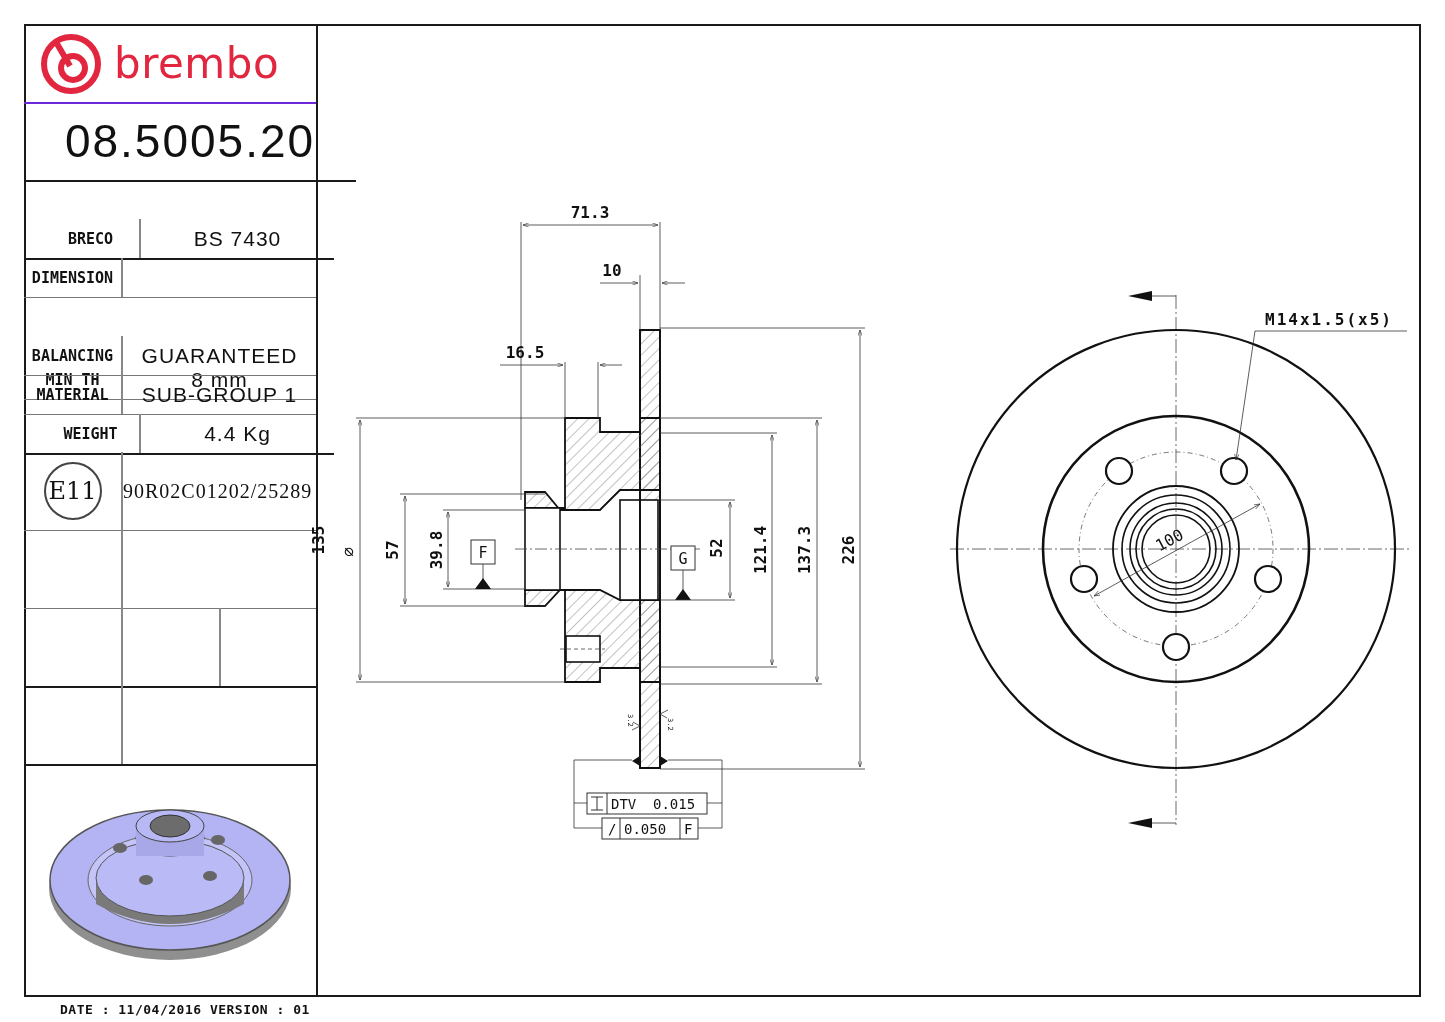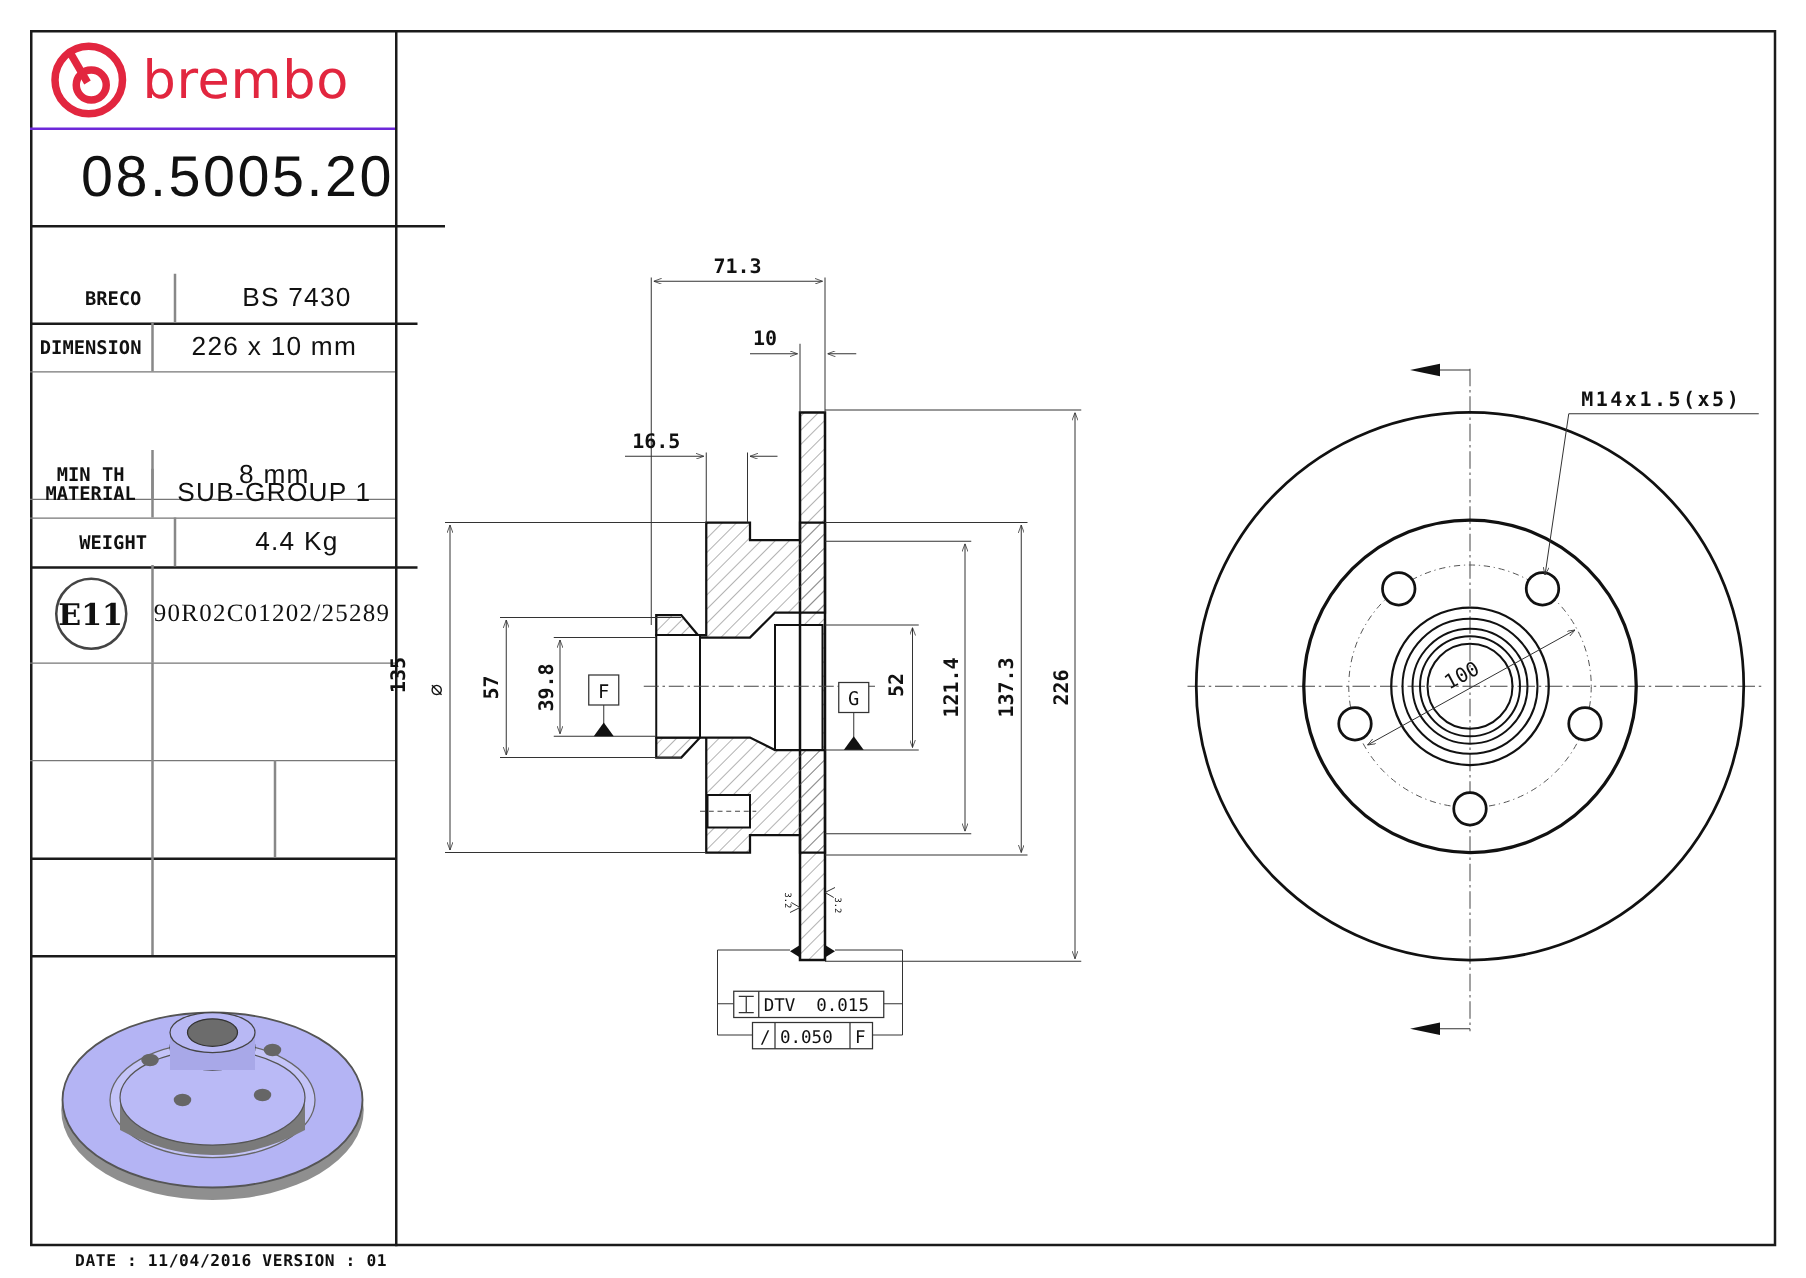--- a/index.html
+++ b/index.html
@@ -9,21 +9,21 @@
   .logo-box { position:absolute; left:0; top:0; width:292px; height:78px; border-bottom:2px solid #6d28d9; display:flex; align-items:center; }
   .logo-text { font-family:"DejaVu Sans", sans-serif; font-size:42px; color:#e2263f; letter-spacing:0.5px; margin-left:8px; font-weight:500; }
   .part-box { position:absolute; left:0; top:78px; width:332px; height:78px; border-bottom:2px solid #1a1a1a; display:flex; align-items:center; justify-content:center; }
   .part-number { font-family:"Liberation Sans", sans-serif; font-size:46px; letter-spacing:2px; color:#111; }
   .spec-row { position:absolute; left:0; width:292px; height:39px; border-bottom:1px solid #777; display:flex; }
   .spec-row.thick { border-bottom:2px solid #1a1a1a;padding-left:18px; }
   .spec-label { width:97px; border-right:2px solid #888; display:flex; align-items:center; justify-content:center; font-family:"DejaVu Sans Mono", monospace; font-size:15px; font-weight:bold; color:#111; }
   .spec-value { flex:1; display:flex; align-items:center; justify-content:center; font-family:"Liberation Sans", sans-serif; font-size:21px; letter-spacing:1px; color:#111; }
   .cert-row { position:absolute; left:0; top:428px; width:292px; height:78px; border-bottom:1px solid #777; display:flex; }
   .cert-left { width:97px; border-right:2px solid #888; display:flex; align-items:center; justify-content:center; }
-  .e-mark { width:54px; height:54px; border:2px solid #444; border-radius:50%; display:flex; align-items:center; justify-content:center; font-family:"DejaVu Serif", serif; font-weight:bold; font-size:24px;text-align:center; }
+  .e-mark { width:54px; height:54px; border:2px solid #444; border-radius:50%; display:flex; align-items:center; justify-content:center; font-family:"DejaVu Serif", serif; font-weight:normal; font-size:24px;text-align:center; }
   .cert-right { flex:1; display:flex; align-items:center; justify-content:flex-start; font-family:Liberation Serif, serif; font-size:20px; letter-spacing:1px; line-height:26px; }
   .empty-row { position:absolute; left:0; width:292px; border-bottom:1px solid #777; display:flex; }
   .empty-row.thick { border-bottom:2px solid #1a1a1a; }
   .empty-cell { border-right:2px solid #888; height:100%; }
   .render-box { position:absolute; left:0; top:742px; width:292px; height:229px; }
   .footer { position:absolute; left:44px; top:1002px; font-family:"DejaVu Sans Mono", monospace; font-weight:bold; font-size:13px; color:#111; letter-spacing:0.5px;padding-left:16px; }
   .drawing { position:absolute; left:0; top:0; width:1445px; height:1022px; pointer-events:none; }
   .drawing text { font-family:"DejaVu Sans Mono", monospace; fill:#111; }
 </style>
 </head>
@@ -44,25 +44,28 @@
   <div class="part-box">
     <span class="part-number">08.5005.20</span>
   </div>
 
   <div class="spec-row thick" style="top:195px;">
     <div class="spec-label">BRECO</div>
     <div class="spec-value">BS 7430</div>
   </div>
   <div class="spec-row" style="top:234px;">
     <div class="spec-label">DIMENSION</div>
-    <div class="spec-value">226 x 10 mm</div>
   </div>
   <div class="spec-row" style="top:289px;margin-top:47px;">
     <div class="spec-label">MIN TH</div>
     <div class="spec-value">8 mm</div>
+  </div>
+  <div class="spec-row" style="top:312px;">
+    <div class="spec-label">BALANCING</div>
+    <div class="spec-value">GUARANTEED</div>
   </div>
   <div class="spec-row" style="top:351px;">
     <div class="spec-label">MATERIAL</div>
     <div class="spec-value">SUB-GROUP 1</div>
   </div>
   <div class="spec-row thick" style="top:390px;">
     <div class="spec-label">WEIGHT</div>
     <div class="spec-value">4.4 Kg</div>
   </div>
 

